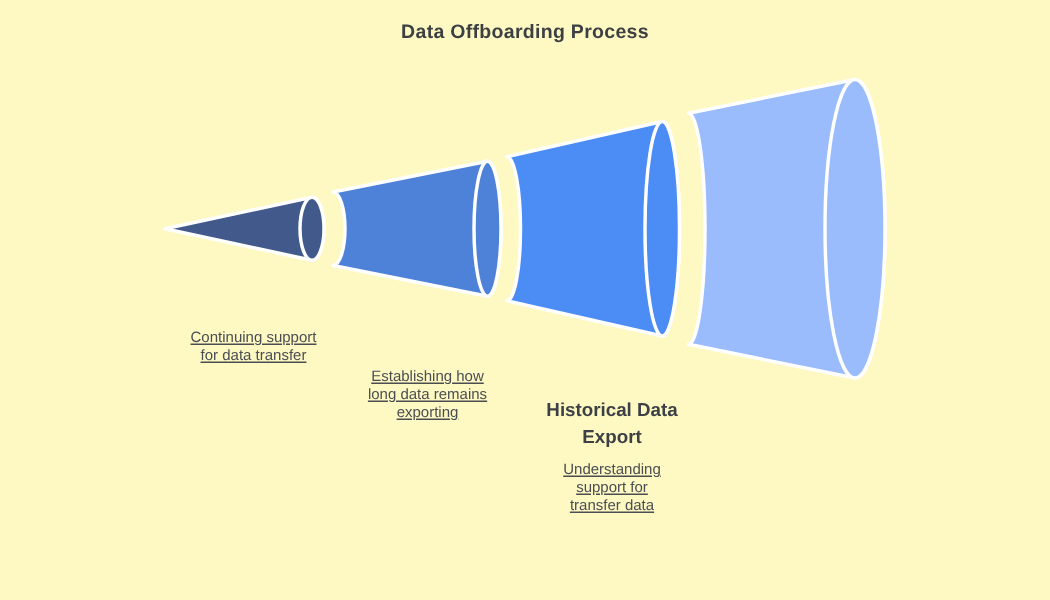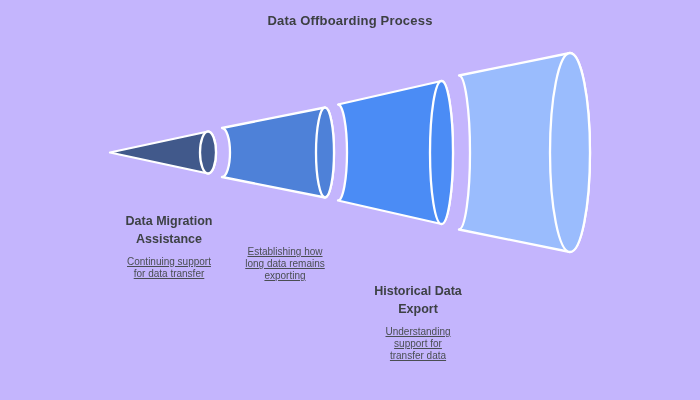--- a/index.html
+++ b/index.html
@@ -1,21 +1,21 @@
 <!DOCTYPE html>
 <html><head>
 <meta charset="utf-8">
 <style>
   html, body { margin: 0; padding: 0; }
   body { font-family: "Liberation Sans", sans-serif; background: #ffffff; }
   .canvas {
     position: relative;
     width: 700px;
     height: 400px;
-    background: #c4b5fd;
+    background: #fef9c3;
     overflow: hidden;
   }
   .diagram-title {
     position: absolute;
     top: 13px;
     left: 0;
     width: 700px;
     margin: 0;
     text-align: center;
     font-size: 13px;
@@ -81,33 +81,31 @@
       <path class="seg" d="M 338 104.5 L 441.5 81 A 11.5 71.5 0 0 1 441.5 224 L 338 200.5 A 9 48 0 0 0 338 104.5 Z" fill="#4B8CF5"></path>
       <ellipse class="seg" cx="441.5" cy="152.5" rx="11.5" ry="71.5" fill="#4B8CF5"></ellipse>
     </g>
     <g>
       <path class="seg" d="M 459 75.5 L 570 53 A 20 99.5 0 0 1 570 252 L 459 229.5 A 11 77 0 0 0 459 75.5 Z" fill="#9ABCFD"></path>
       <ellipse class="seg" cx="570" cy="152.5" rx="20" ry="99.5" fill="#9ABCFD"></ellipse>
     </g>
   </svg>
 
   <div class="stage-label" style="left:169px; top:212px;">
-    <div class="stage-name">Data Migration
-Assistance</div>
     <div class="stage-desc">Continuing support
 for data transfer</div>
   </div>
 
   <div class="stage-label" style="left:285px; top:238px;">
     <div class="stage-desc">Establishing how
 long data remains
 exporting</div>
   </div>
 
-  <div class="stage-label" style="left:418px; top:264px;margin-top:18px;">
+  <div class="stage-label" style="left:408px; top:264px;">
     <div class="stage-name">Historical Data
 Export</div>
     <div class="stage-desc">Understanding
 support for
 transfer data</div>
   </div>
 
 
 </div>
 

